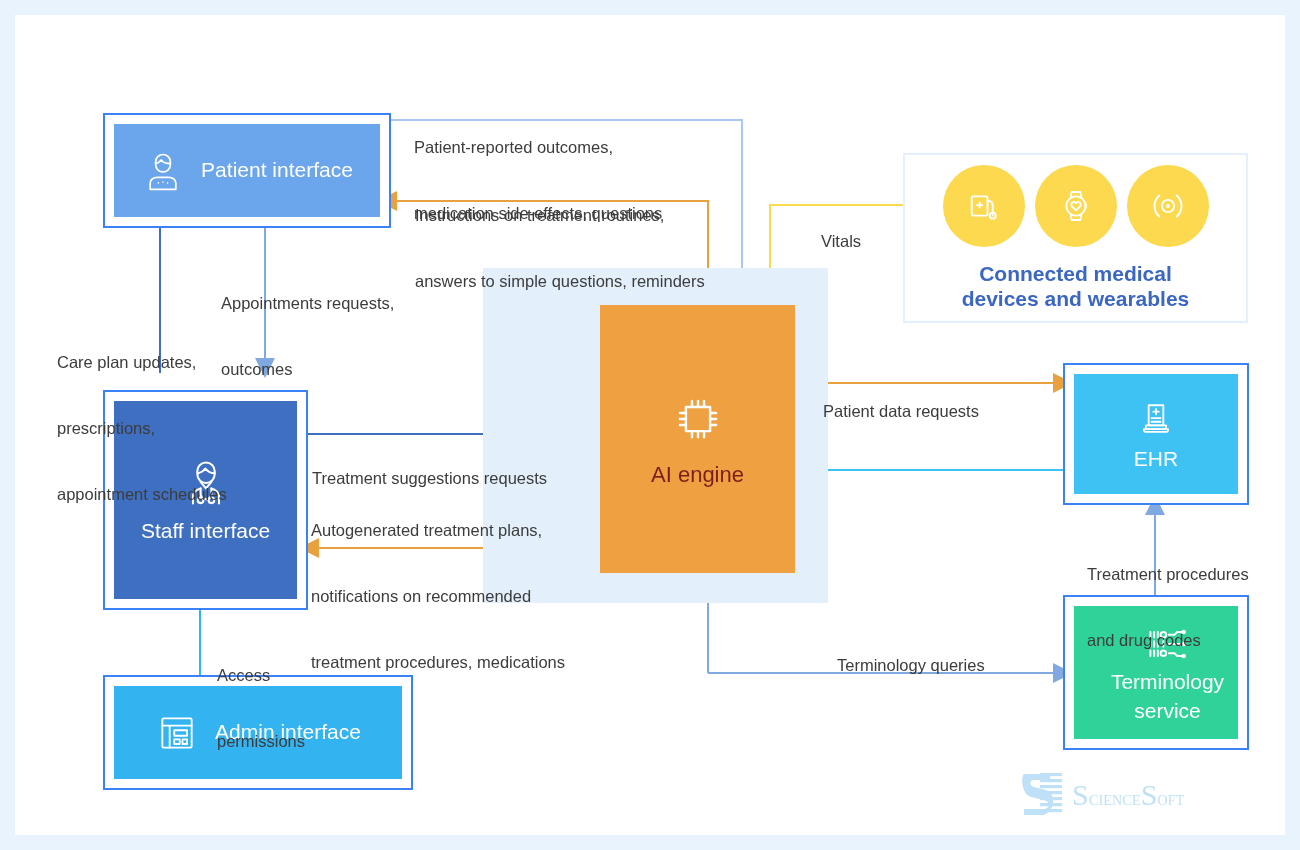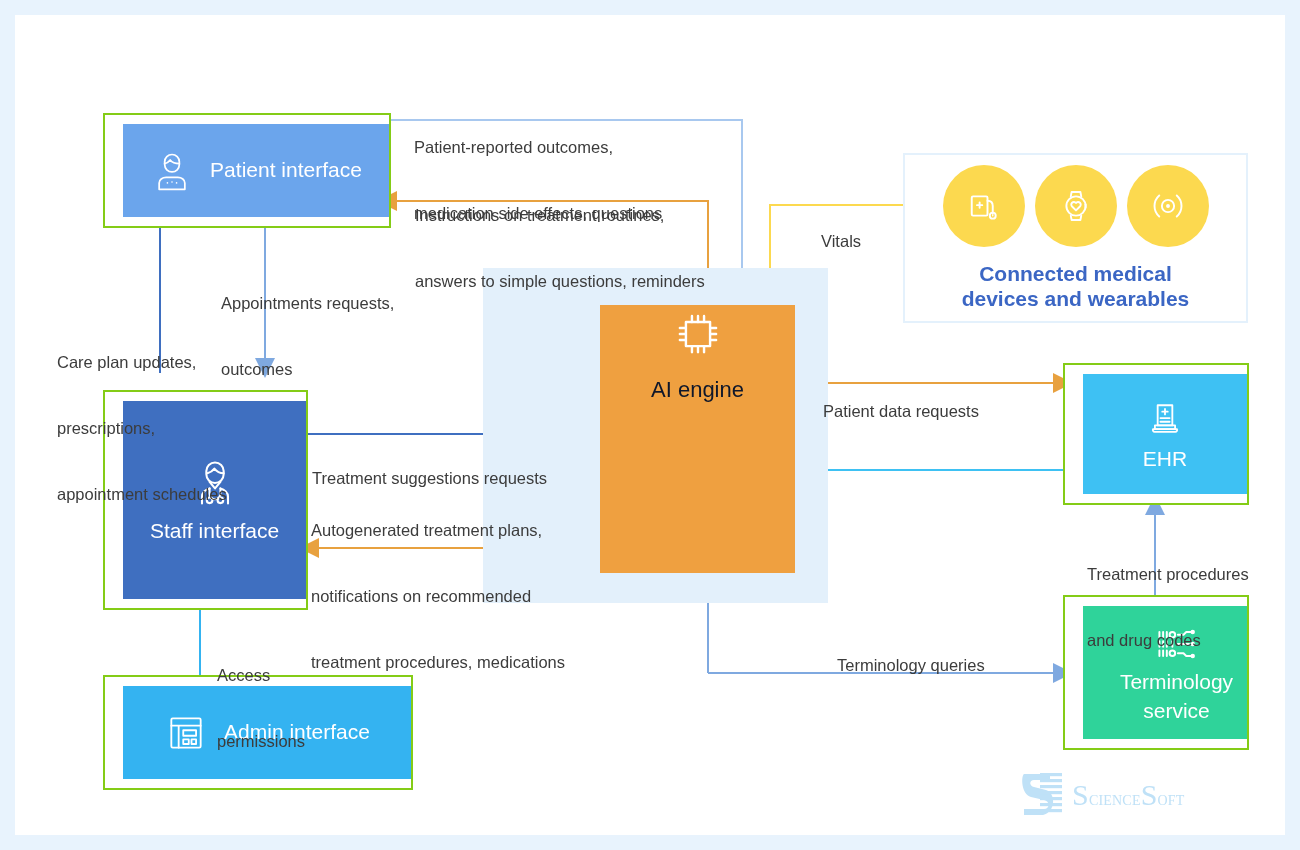--- a/index.html
+++ b/index.html
@@ -15,22 +15,22 @@
     width: 1270px; height: 820px;
     background: #ffffff;
   }
   .stage { position: absolute; left: 0; top: 0; width: 1270px; height: 820px; }
   svg.wires { position: absolute; left: 0; top: 0; width: 1270px; height: 820px; }
 
   
   .node {
     position: absolute;
     background: #ffffff;
-    border: 2px solid #84cc16;
-    display: flex; align-items: center; justify-content: flex-end;
+    border: 2px solid #3b82f6;
+    display: flex; align-items: center; justify-content: center;
     z-index: 4;
   }
   .node .fill {
     width: calc(100% - 18px); height: calc(100% - 18px);
     display: flex; align-items: center; justify-content: center;
     flex-direction: column;
     color: #ffffff;
     text-align: center;
   }
   .node .fill.row { flex-direction: row; gap: 16px; }
@@ -40,22 +40,22 @@
   
   #ai-backdrop {
     position: absolute;
     background: #e3f0fb;
     z-index: 1;
   }
   #ai-node {
     position: absolute;
     background: #efa040;
     display: flex; flex-direction: column;
-    align-items: center; 
-    color: #0f172a;
+    align-items: center; justify-content: center;
+    color: #7f1d1d;
     z-index: 4;
   }
 
   
   #devices {
     position: absolute;
     background: #ffffff;
     border: 2px solid #e4f1fc;
     z-index: 4;
     display: flex; flex-direction: column;

